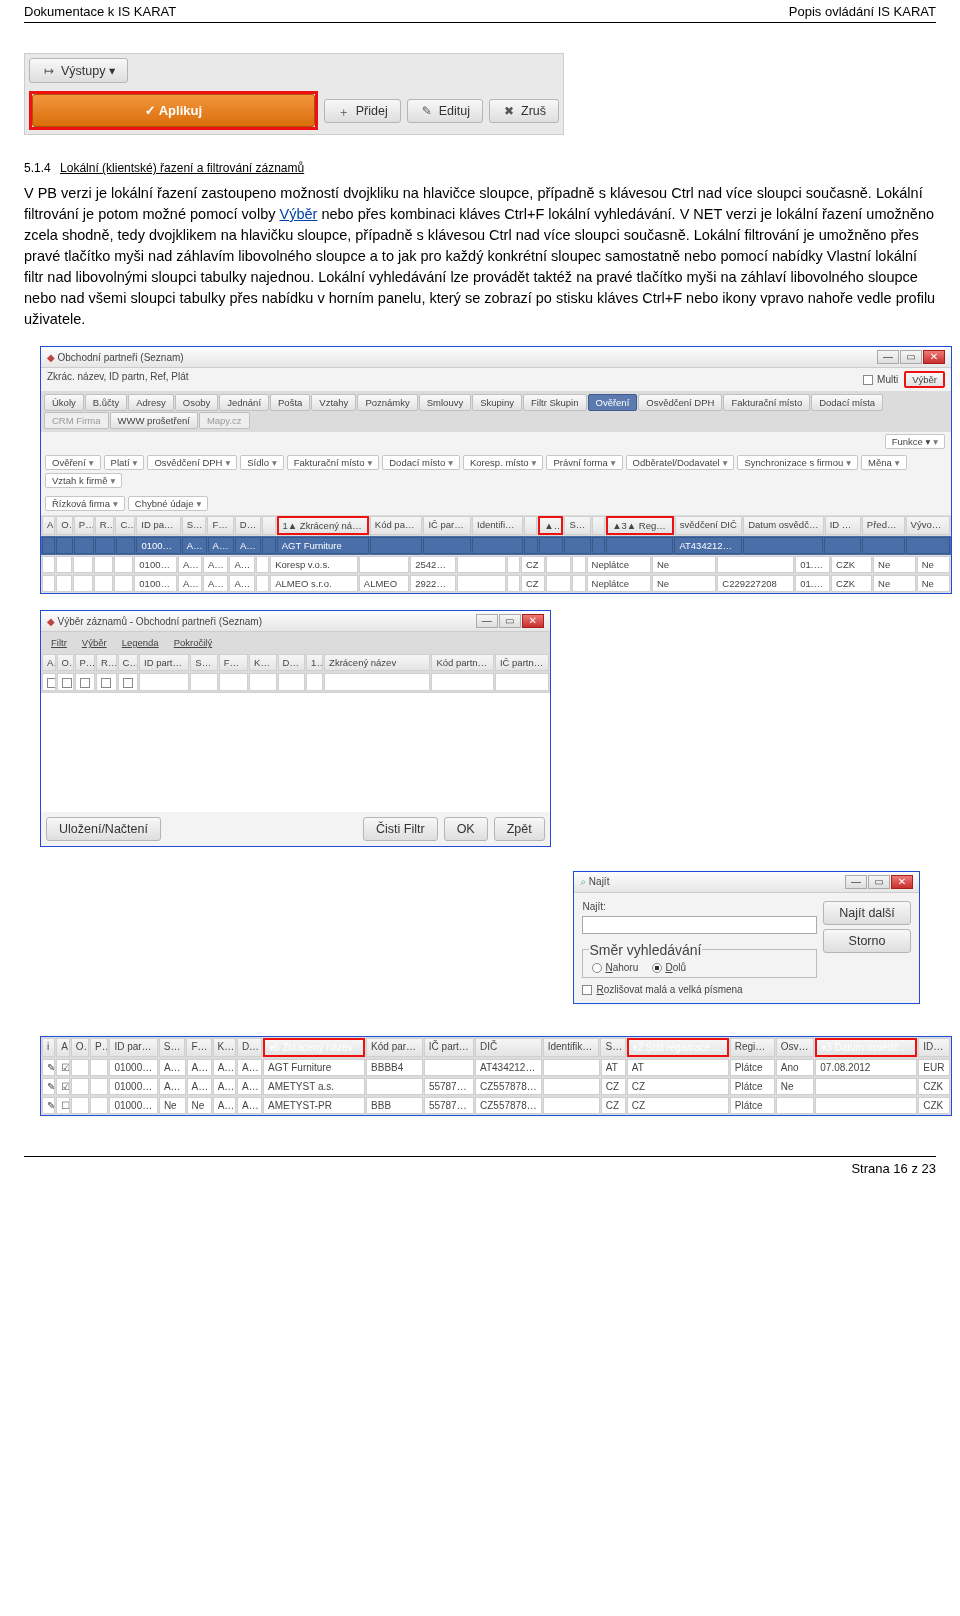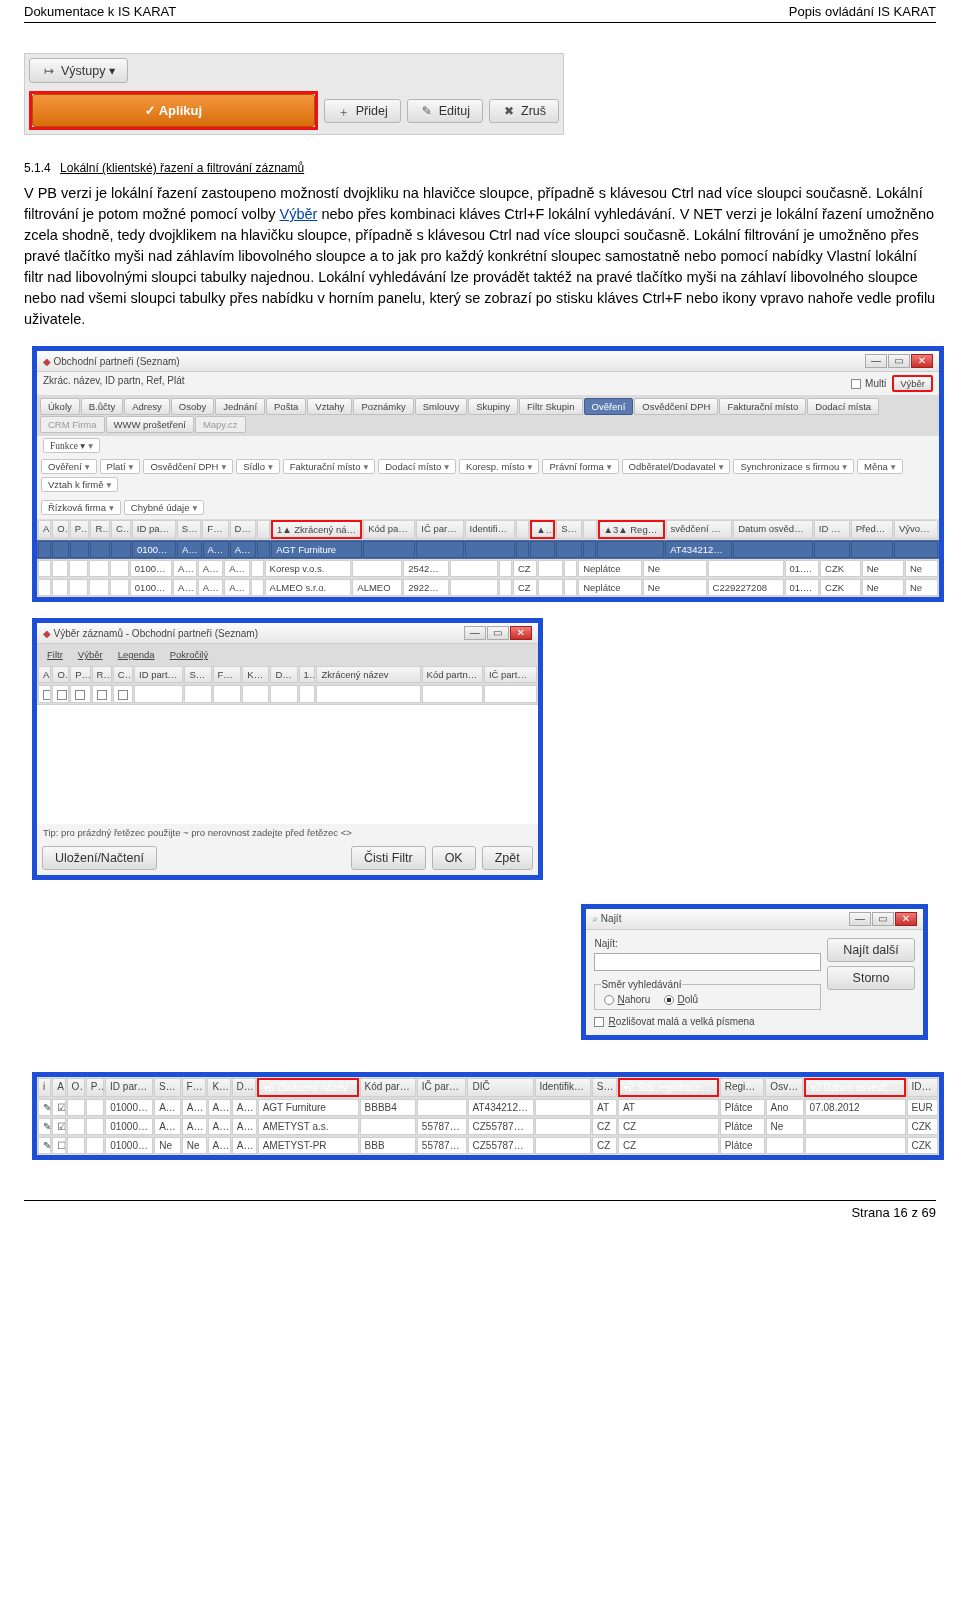--- a/index.html
+++ b/index.html
@@ -63,23 +63,23 @@
     font-weight: normal;
     margin: 6px 0 8px 0;
   }
   h3.section .num { margin-right: 6px; }
   h3.section .title { text-decoration: underline; }
   .body-text { line-height: 1.45; }
   .body-text a { color: #0044aa; text-decoration: underline; }
 
   
   .shot {
-    border: 5px solid #1d4ed8;
+    border: 1px solid #1d4ed8;
     background: #f3f3f3;
-    margin: 16px 8px;
+    margin: 16px 16px;
     font-size: 10px;
     color: #444;
   }
   .shot .titlebar {
     display:flex; justify-content:space-between; align-items:center;
     background: linear-gradient(#fdfdfd,#e6e6e6);
     border-bottom:1px solid #ccc;
     padding: 3px 6px;
   }
   .winctl { display:flex; gap:1px;}
@@ -204,21 +204,21 @@
       <span class="tab">Skupiny</span>
       <span class="tab">Filtr Skupin</span>
       <span class="tab sel">Ověření</span>
       <span class="tab">Osvědčení DPH</span>
       <span class="tab">Fakturační místo</span>
       <span class="tab">Dodací místa</span>
       <span class="tab dim">CRM Firma</span>
       <span class="tab">WWW prošetření</span>
       <span class="tab dim">Mapy.cz</span>
     </div>
-  <div style="display:flex;justify-content:flex-start;padding:2px 6px;font-family:Liberation Serif, serif;">
+  <div style="display:flex;justify-content:flex-end;padding:2px 6px;">
     <span class="filter">Funkce ▾</span>
   </div>
   <div class="filters" id="shot1-filters">
       <span class="filter">Ověření</span>
       <span class="filter">Platí</span>
       <span class="filter">Osvědčení DPH</span>
       <span class="filter">Sídlo</span>
       <span class="filter">Fakturační místo</span>
       <span class="filter">Dodací místo</span>
       <span class="filter">Koresp. místo</span>
@@ -386,21 +386,20 @@
       <div class="cell" style="width: 30px;"></div>
       <div class="cell" style="width: 32px;"></div>
       <div class="cell" style="width: 30px;"></div>
       <div class="cell" style="width: 30px;"></div>
       <div class="cell" style="width: 18px;"></div>
       <div class="cell" style="width: 120px;"></div>
       <div class="cell" style="width: 70px;"></div>
       <div class="cell" style="width: 60px;"></div>
     </div>
   <div style="height:120px;background:#fff;border-top:1px solid #d0d0d0;"></div>
-  <div style="padding:3px 6px;font-size:9.5px;color:#555;">Tip:   pro prázdný řetězec použijte ~   pro nerovnost zadejte před řetězec &lt;&gt;</div>
   <div class="btn-row" id="shot2-buttons">
       <span class="btn">Uložení/Načtení</span>
       <span style="flex: 1 1 0%;"></span>
       <span class="btn">Čisti Filtr</span>
       <span class="btn">OK</span>
       <span class="btn">Zpět</span>
     </div>
 </div>
 
 <div class="shot3-wrap">
@@ -414,21 +413,21 @@
       <span>—</span>
       <span>▭</span>
       <span class="close">✕</span>
     </span>
   </div>
   <div style="display:flex;gap:6px;padding:8px;align-items:flex-start;">
     <div style="flex:1;">
       <div style="margin-bottom:4px;"><span>Najít:</span></div>
       <div style="border:1px solid #aaa;background:#fff;height:18px;"></div>
       <fieldset style="border:1px solid #bbb;margin-top:8px;padding:4px 6px;">
-        <legend style="font-size:10px;">Směr vyhledávání</legend>
+        <legend style="font-size:14px;">Směr vyhledávání</legend>
         <label><span class="radio"></span><u>N</u>ahoru</label>
         &nbsp;&nbsp;
         <label><span class="radio on"></span><u>D</u>olů</label>
       </fieldset>
       <div style="margin-top:6px;">
         <label><span class="checkbox"></span><u>R</u>ozlišovat malá a velká písmena</label>
       </div>
     </div>
     <div style="display:flex;flex-direction:column;gap:4px;width:88px;">
       <span class="btn" style="justify-content:center;">Najít další</span>
@@ -525,13 +524,13 @@
         <div class="cell" style="width: 120px;">CZ</div>
         <div class="cell" style="width: 52px;">Plátce</div>
         <div class="cell" style="width: 44px;"></div>
         <div class="cell" style="width: 120px;"></div>
         <div class="cell" style="width: 36px;">CZK</div>
       </div>
     </div>
 </div>
 
 <div class="footer-line"></div>
-<div class="footer-text">Strana 16 z 69</div>
+<div class="footer-text">Strana 16 z 23</div>
 
 </body></html>

